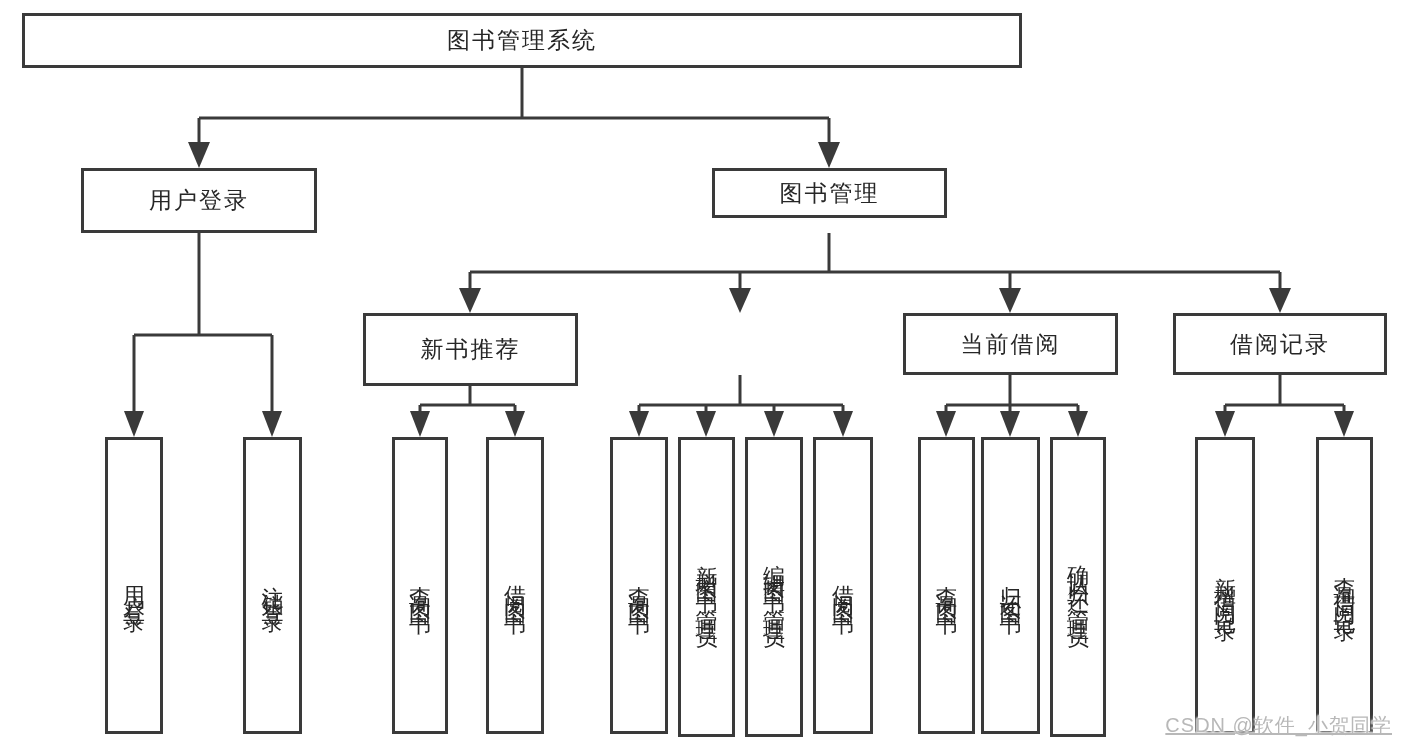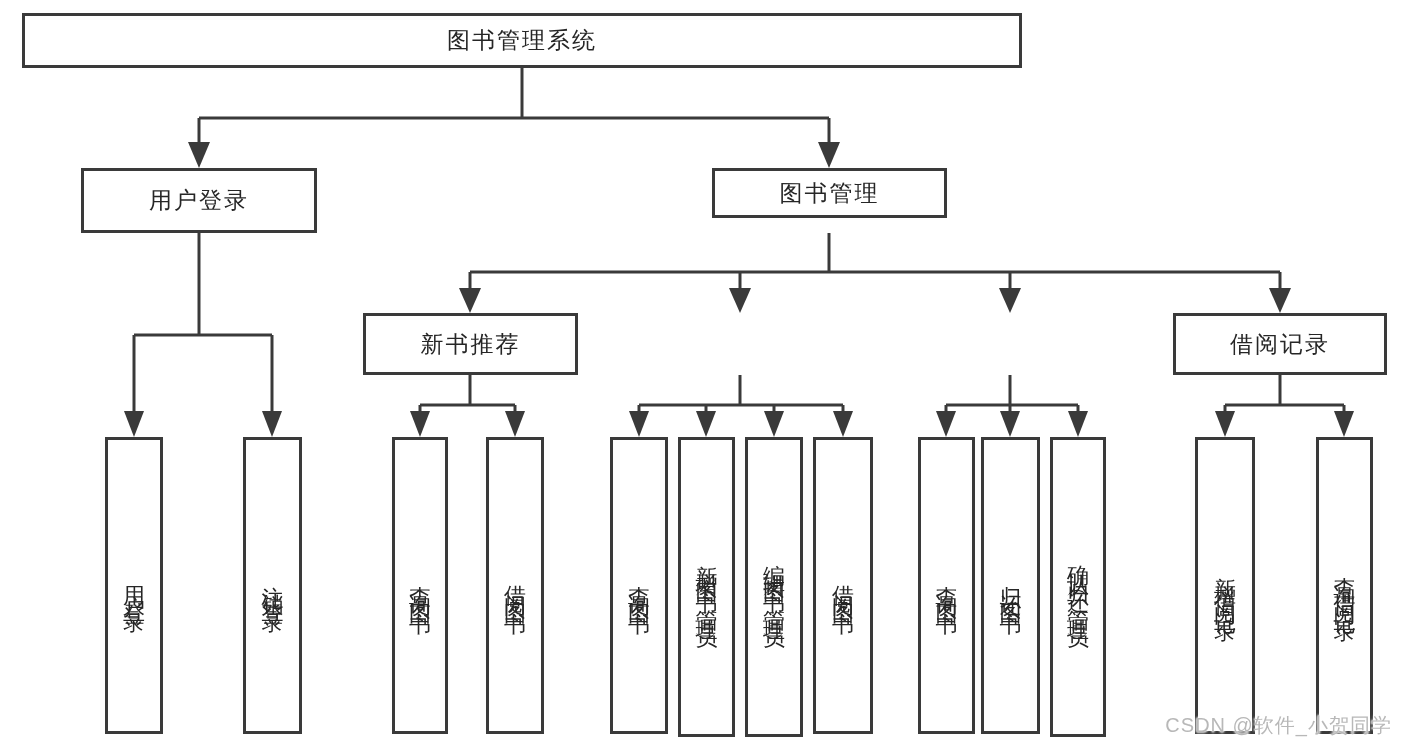--- a/index.html
+++ b/index.html
@@ -43,20 +43,21 @@
   .watermark{
     position:absolute;
     right:13px;
     top:712px;
     font-size:20px;
     letter-spacing:1px;
     color:var(--wm);
     text-shadow:0 0 3px #fff,0 0 3px #fff,0 0 2px #fff;
     white-space:nowrap;
     z-index:5;
+    text-decoration:underline;
   }
 </style>
 </head>
 <body>
 
 <div class="stage">
 
   <svg class="connectors" width="1405" height="747" viewBox="0 0 1405 747">
     <g stroke="#3a3a3a" stroke-width="3" fill="none">
 
@@ -130,22 +131,25 @@
     <span>图书管理系统</span>
   </div>
 
   <div class="node h" style="left:81px;top:168px;width:236px;height:65px">
     <span>用户登录</span>
   </div>
   <div class="node h" style="left:712px;top:168px;width:235px;height:50px">
     <span>图书管理</span>
   </div>
 
-  <div class="node h" style="left:363px;top:313px;width:215px;height:62px">
+  <div class="node h" style="left:363px;top:313px;width:215px;height:73px">
     <span>新书推荐</span>
+  </div>
+  <div class="node h" style="left:903px;top:313px;width:215px;height:62px">
+    <span>当前借阅</span>
   </div>
   <div class="node h" style="left:1173px;top:313px;width:214px;height:62px">
     <span>借阅记录</span>
   </div>
 
   <div class="node v" style="left:105px;top:437px;width:58px;height:297px">
     <span>用户登录</span>
   </div>
   <div class="node v" style="left:243px;top:437px;width:59px;height:297px">
     <span>注销登录</span>

